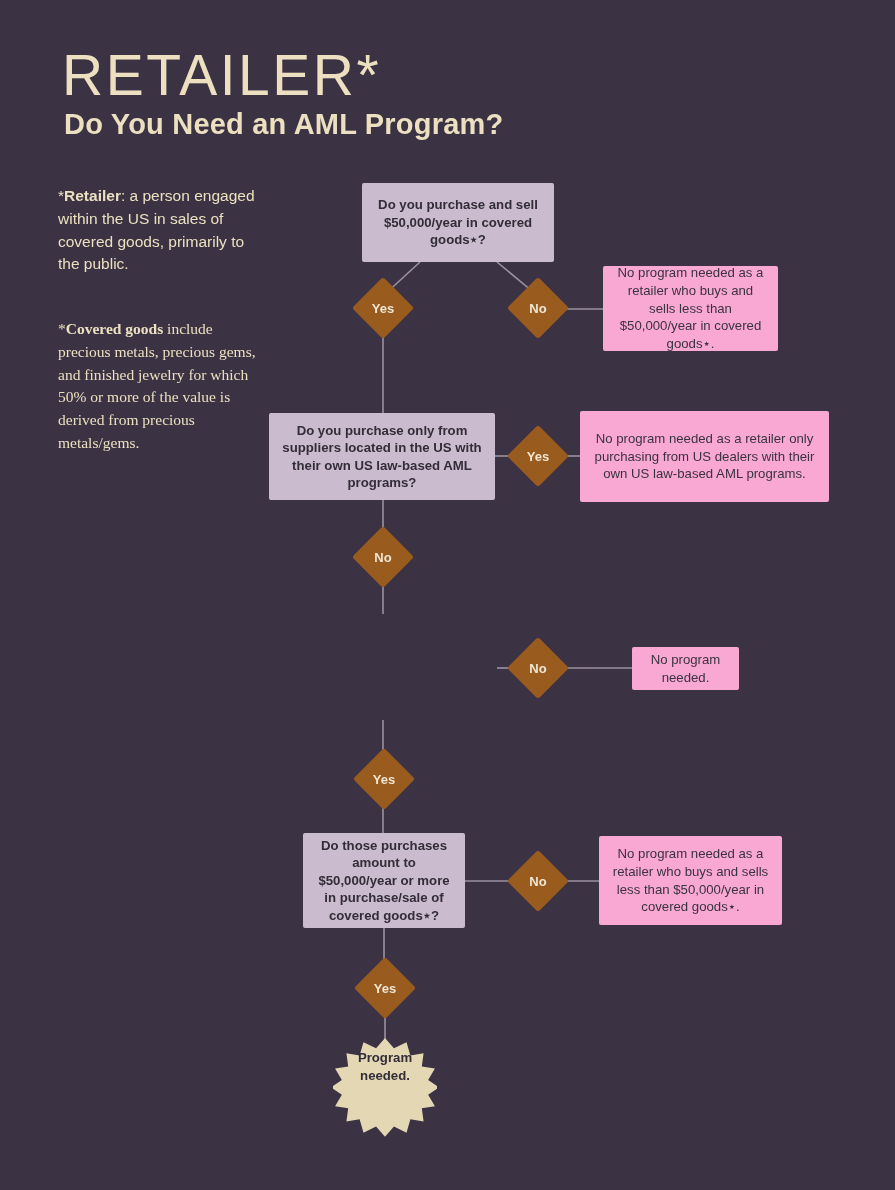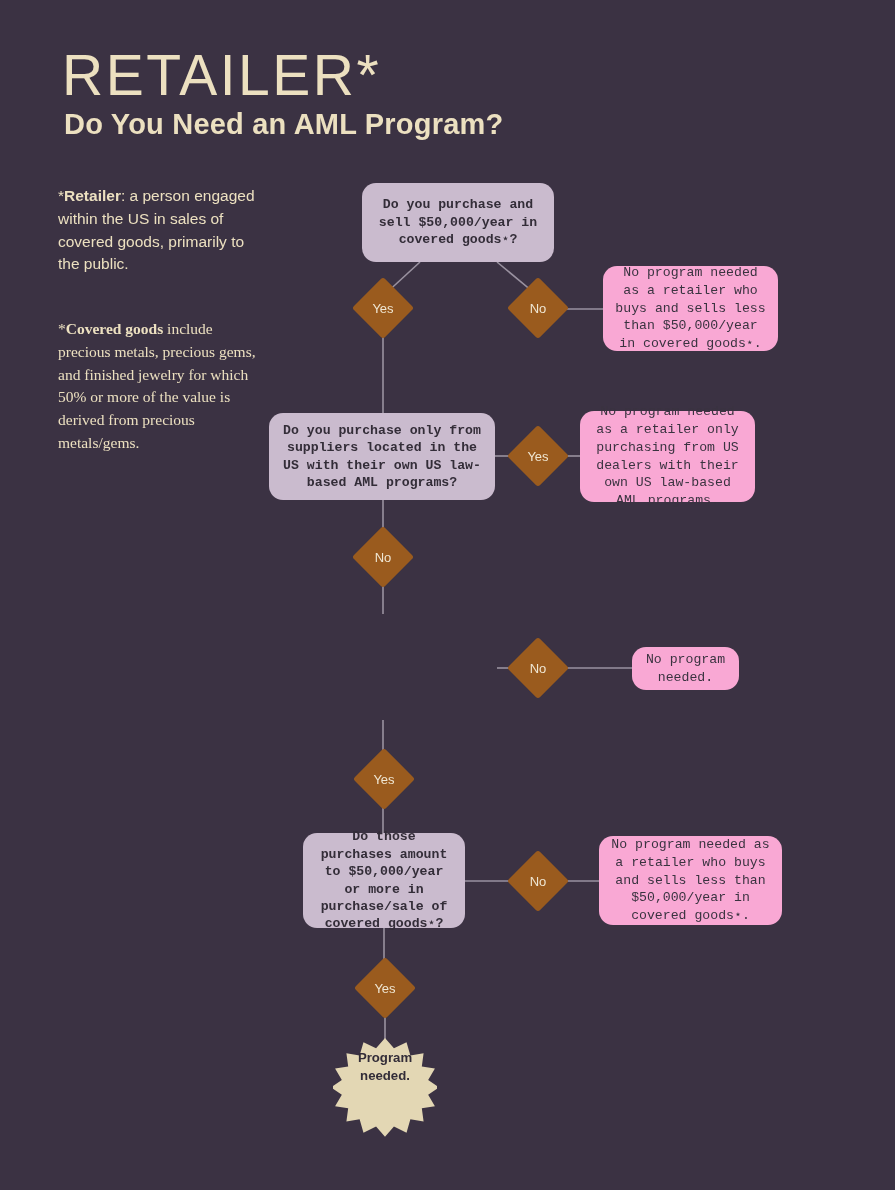--- a/index.html
+++ b/index.html
@@ -68,23 +68,22 @@
   }
 
   
   .node {
     position: absolute;
     box-sizing: border-box;
     display: flex;
     align-items: center;
     justify-content: center;
     text-align: center;
-    border-radius: 14px;
+    border-radius: 2px;
     padding: 9px 12px;
-    font-family: Liberation Mono, monospace;
   }
   .node-question {
     background: #cabbce;
     color: #332d38;
     font-weight: 700;
     font-size: 13.2px;
     line-height: 1.32;
   }
   .node-outcome {
     background: #f9a8d4;
@@ -102,21 +101,21 @@
     background: #9a5b1e;
     transform: rotate(45deg);
     border-radius: 3px;
   }
   .diamond-label {
     position: absolute;
     width: 60px;
     text-align: center;
     color: #efe6d2;
     font-size: 13px;
-    font-weight: 400;
+    font-weight: 700;
     line-height: 1;
   }
 
   
   .starburst {
     position: absolute;
     width: 104px;
     height: 104px;
   }
   .starburst svg { display: block; }
@@ -181,21 +180,21 @@
 
   <div class="node node-question" style="left:362px; top:183px; width:192px; height:79px;">Do you purchase and sell $50,000/year in covered goods⋆?</div>
 
   <div class="node node-question" style="left:269px; top:413px; width:226px; height:87px;">Do you purchase only from suppliers located in the US with their own US law-based AML programs?</div>
 
 
   <div class="node node-question" style="left:303px; top:833px; width:162px; height:95px;">Do those purchases amount to $50,000/year or more in purchase/sale of covered goods⋆?</div>
 
   <div class="node node-outcome" style="left:603px; top:266px; width:175px; height:85px;">No program needed as a retailer who buys and sells less than $50,000/year in covered goods⋆.</div>
 
-  <div class="node node-outcome" style="left:580px; top:411px; width:175px; height:91px;">No program needed as a retailer only purchasing from US dealers with their own US law-based AML programs.</div>
+  <div class="node node-outcome" style="left:580px; top:411px; width:249px; height:91px;">No program needed as a retailer only purchasing from US dealers with their own US law-based AML programs.</div>
 
   <div class="node node-outcome" style="left:632px; top:647px; width:107px; height:43px;">No program needed.</div>
 
   <div class="node node-outcome" style="left:599px; top:836px; width:183px; height:89px;">No program needed as a retailer who buys and sells less than $50,000/year in covered goods⋆.</div>
 
   <div class="diamond" style="left:361px; top:286px;"></div>
   <div class="diamond-label" style="left:353px; top:302px;">Yes</div>
 
   <div class="diamond" style="left:516px; top:286px;"></div>
   <div class="diamond-label" style="left:508px; top:302px;">No</div>

